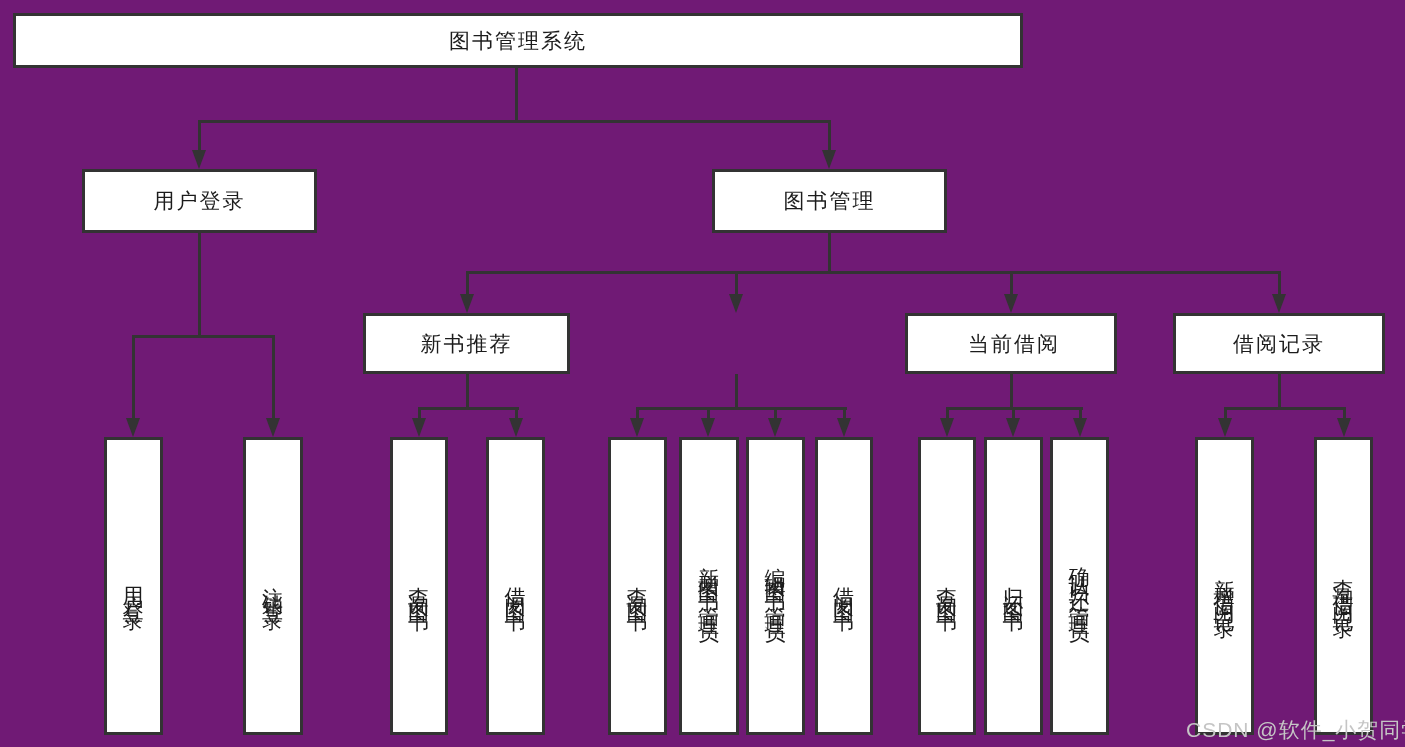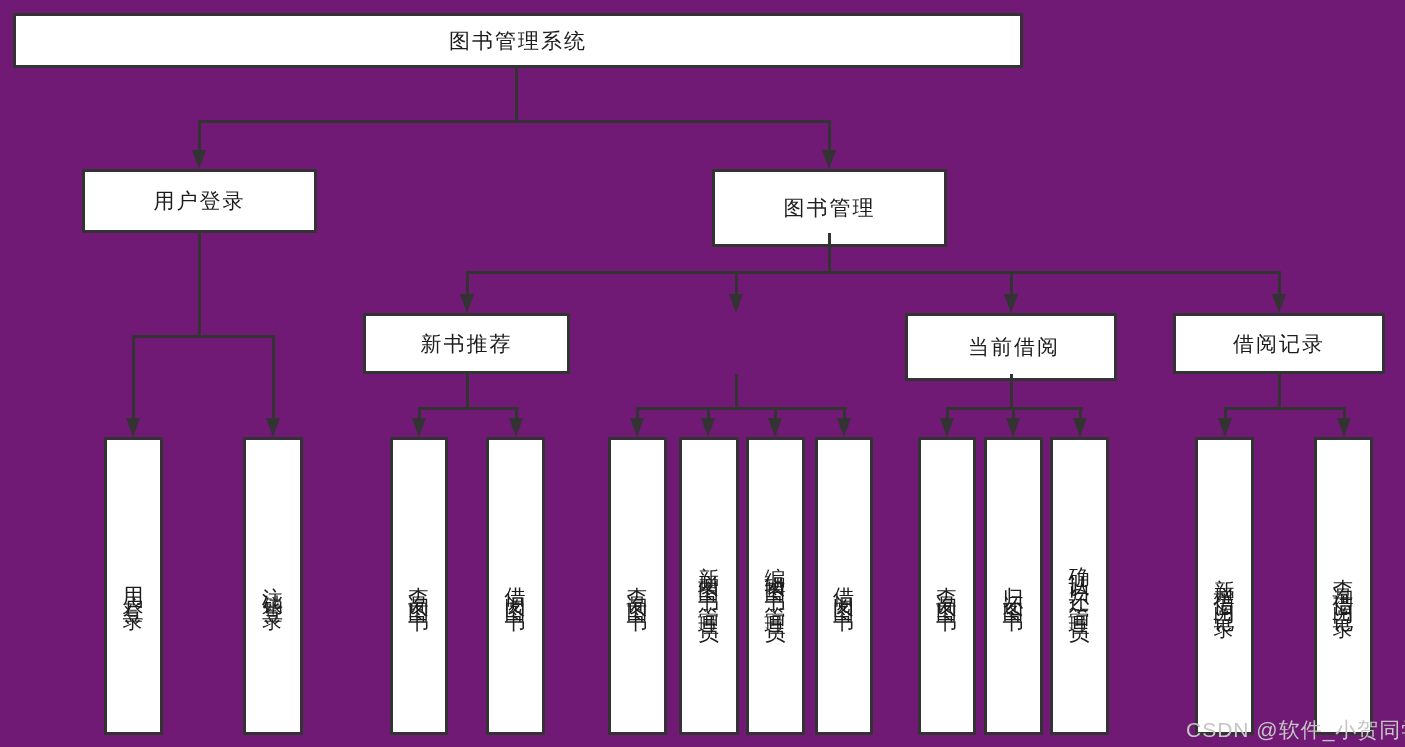--- a/index.html
+++ b/index.html
@@ -70,30 +70,30 @@
 <div id="stage">
 
   <div class="node" style="left:13px; top:13px; width:1010px; height:55px;">
     <span>图书管理系统</span>
   </div>
 
   <div class="node" style="left:82px; top:169px; width:235px; height:64px;">
     <span>用户登录</span>
   </div>
 
-  <div class="node" style="left:712px; top:169px; width:235px; height:78px;">
+  <div class="node" style="left:712px; top:169px; width:235px; height:64px;">
     <span>图书管理</span>
   </div>
 
   <div class="node" style="left:363px; top:313px; width:207px; height:61px;">
     <span>新书推荐</span>
   </div>
 
 
-  <div class="node" style="left:905px; top:313px; width:212px; height:68px;padding-left:6px;">
+  <div class="node" style="left:905px; top:313px; width:212px; height:61px;padding-left:6px;">
     <span>当前借阅</span>
   </div>
 
   <div class="node" style="left:1173px; top:313px; width:212px; height:61px;">
     <span>借阅记录</span>
   </div>
 
   <div class="vnode" style="left:104px;">
     <span class="vtext">用户登录</span>
   </div>

